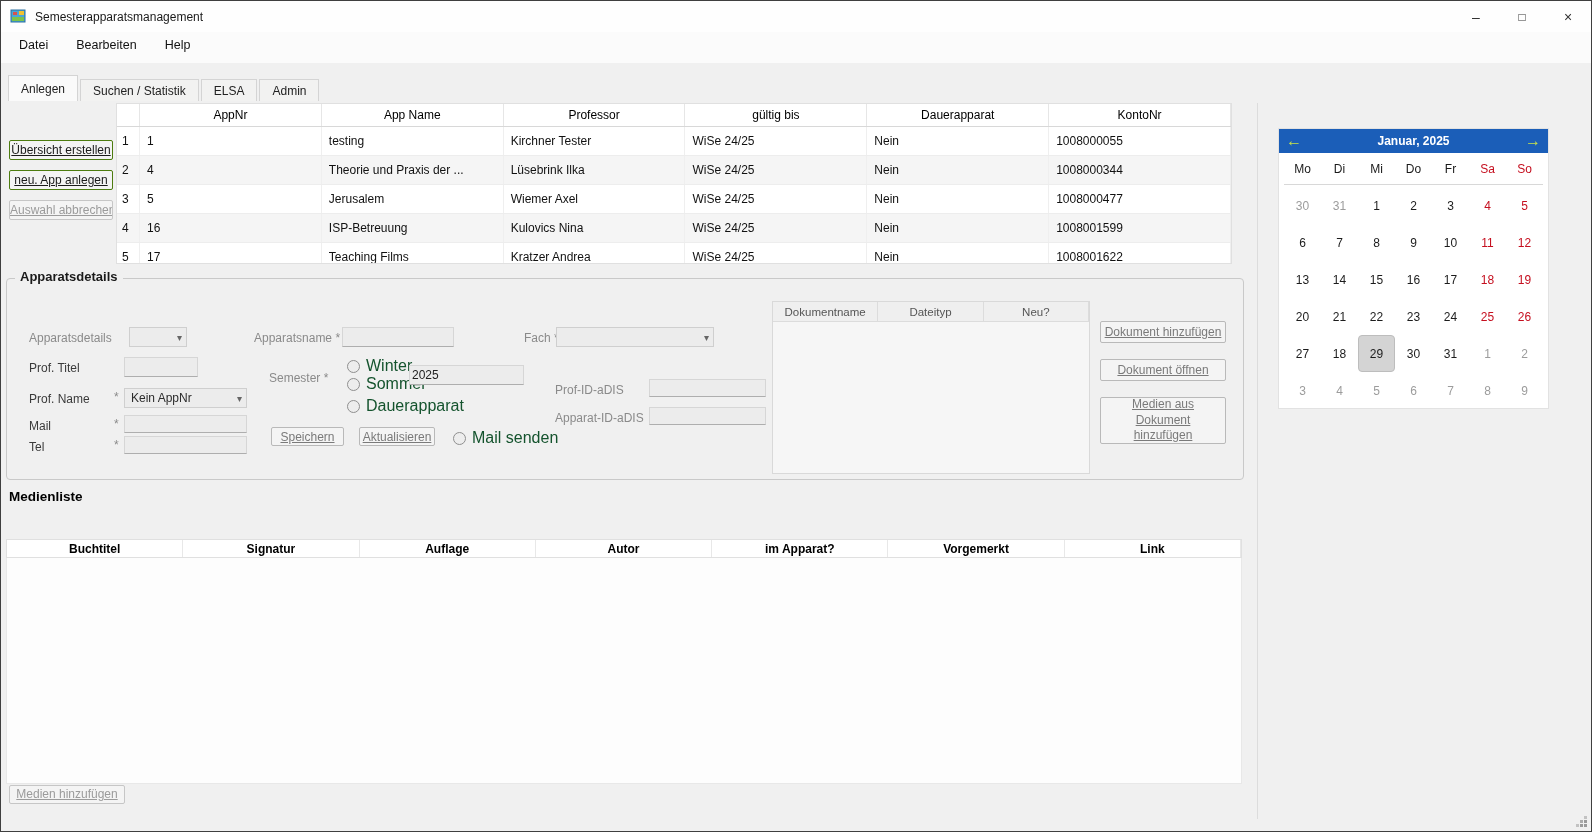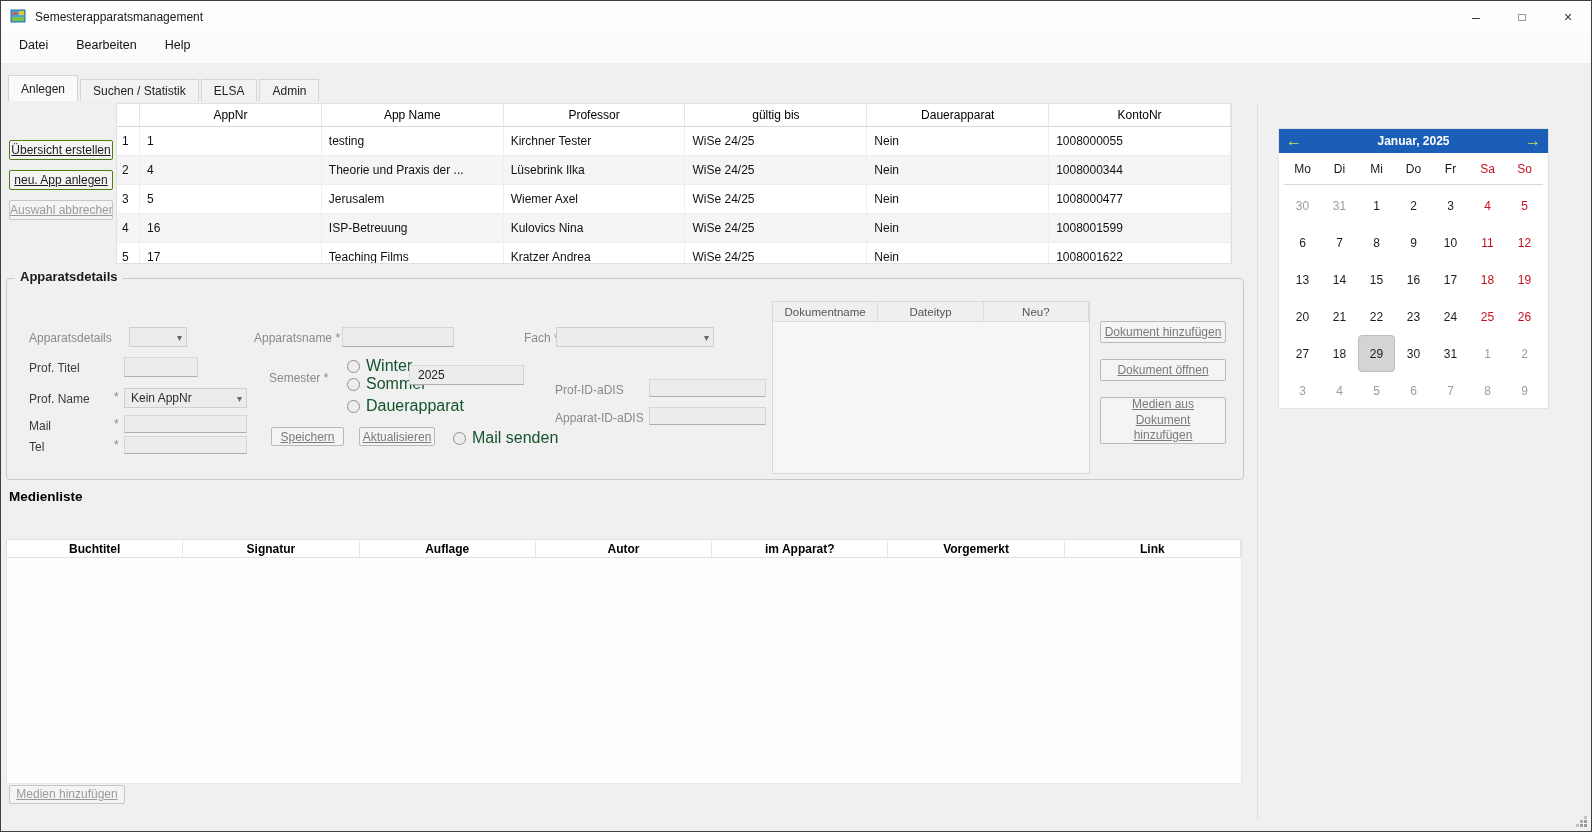--- a/index.html
+++ b/index.html
@@ -41,21 +41,21 @@
   .app-rows div.app-row:nth-of-type(even) { background:#f5f5f5; }
   .app-row .cell { font-size:12px; color:#111; line-height:28px; padding-left:7px; border-right:1px solid #efefef; overflow:hidden; white-space:nowrap; }
   .app-row .gut { padding-left:5px; }
 
   
   .details { position:absolute; left:5px; top:177px; width:1238px; height:202px; border:1px solid #c9c9c9; border-radius:4px; }
   .legend { position:absolute; top:-10px; left:8px; background:#f0f0f0; padding:0 5px; font-size:13px; font-weight:bold; color:#1a1a1a; }
   .flabel { position:absolute; font-size:12px; color:#8a8a8a; white-space:nowrap; }
   .flabel.dark { color:#3a3a3a; }
   .req { position:absolute; font-size:12px; color:#8a8a8a; }
-  .tfield { position:absolute; background:#ececec; border:1px solid #d6d6d6; border-bottom-color:#aeaeae; height:20px; font-size:12px; color:#222; padding:0 8px; font-family:inherit; outline:none; }
+  .tfield { position:absolute; background:#ececec; border:1px solid #d6d6d6; border-bottom-color:#aeaeae; height:20px; font-size:12px; color:#222; padding:0 2px; font-family:inherit; outline:none; }
   .combo { position:absolute; height:20px; background:#ececec; border:1px solid #cfcfcf; display:flex; align-items:center; justify-content:space-between; padding:0 4px 0 6px; font-size:12px; color:#2c2c2c; }
   .combo .combo-arrow { color:#666; font-size:10px; }
   .radio { position:absolute; display:flex; align-items:center; gap:6px; }
   .rdot { width:13px; height:13px; border-radius:50%; border:1px solid #8f8f8f; background:#ededed; flex:0 0 auto; }
   .rlabel { font-size:16px; color:#14532d; white-space:nowrap; }
   .fbtn { position:absolute; background:#f4f4f4; border:1px solid #b9b9b9; border-radius:2px; font-size:12px; color:#7a7a7a; text-decoration:underline; display:flex; align-items:center; justify-content:center; text-align:center; }
 
   
   .doc-grid { position:absolute; left:765px; top:22px; width:318px; height:173px; border:1px solid #d9d9d9; background:#f6f6f6; }
   .doc-header { display:grid; grid-template-columns:repeat(3,1fr); height:20px; background:#efefef; border-bottom:1px solid #dcdcdc; }

